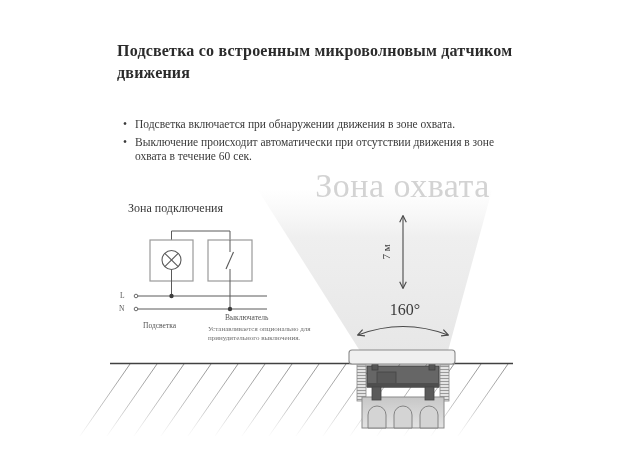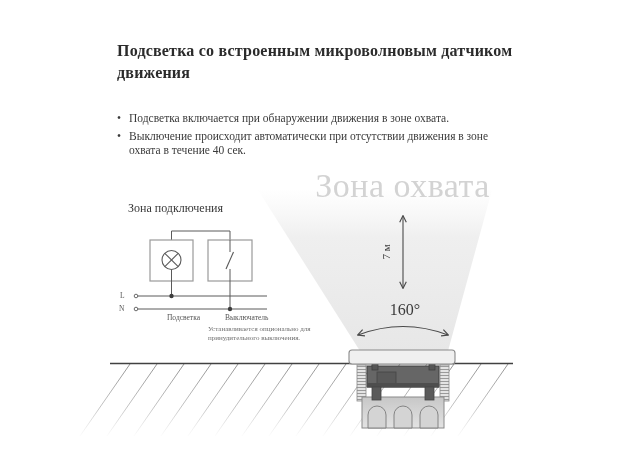--- a/index.html
+++ b/index.html
@@ -11,38 +11,38 @@
     font-family:Liberation Serif, serif;
   }
   .layer{position:absolute;left:0;top:0;}
   .title{
     position:absolute;left:117px;top:40px;width:402px;
     font-size:16px;line-height:22px;font-weight:700;color:#2b2b2b;
     letter-spacing:.2px;
   }
   .bullets{
     position:absolute;left:105px;top:99px;width:404px;
-    margin:12px;padding:0;list-style:none;
+    margin:18px;padding:0;list-style:none;
     font-size:11.5px;line-height:14.5px;color:#3a3a3a;
   }
   .bullets li{position:relative;padding-left:12px;margin-bottom:3px;}
   .bullets li::before{content:"•";position:absolute;left:0;top:0;color:#3a3a3a;}
   .watermark{
     position:absolute;left:300px;top:172px;width:205px;
     text-align:center;font-size:34px;line-height:28px;
     color:#d3d3d3;letter-spacing:.5px;font-weight:400;
   }
   .scheme-heading{
     position:absolute;left:128px;top:201px;
     font-size:12px;color:#383838;
   }
   .lbl{position:absolute;color:#555;font-size:7.5px;line-height:9px;}
   .lbl-l{left:120px;top:291px;}
   .lbl-n{left:119px;top:304px;}
-  .lbl-lamp{left:143px;top:313px;width:57px;text-align:right;}
+  .lbl-lamp{left:143px;top:321px;width:57px;text-align:left;}
   .lbl-switch{left:208px;top:313px;margin-left:17px;}
   .note{
     position:absolute;left:208px;top:325px;width:108px;
     font-size:7px;line-height:9px;color:#6f6f6f;
   }
   .range-label{
     position:absolute;left:367px;top:245px;width:40px;height:14px;
     text-align:center;font-size:11px;color:#3c3c3c;
     transform:rotate(-90deg);
   }
@@ -147,21 +147,21 @@
 
     <line x1="403" y1="216" x2="403" y2="288" stroke="#4a4a4a" stroke-width="1.1" marker-start="url(#ah)" marker-end="url(#ah)"></line>
 
     <path d="M358,335 Q403,318 448,335" fill="none" stroke="#4a4a4a" stroke-width="1.1" marker-start="url(#ah)" marker-end="url(#ah)"></path>
   </svg>
 
   <div class="title">Подсветка со встроенным микроволновым датчиком движения</div>
 
   <ul class="bullets">
     <li>Подсветка включается при обнаружении движения в зоне охвата.</li>
-    <li>Выключение происходит автоматически при отсутствии движения в зоне охвата в течение 40 сек.</li>
+    <li>Выключение происходит автоматически при отсутствии движения в зоне охвата в течение 60 сек.</li>
   </ul>
 
   <div class="watermark">Зона охвата</div>
 
   <div class="scheme-heading">Зона подключения</div>
 
   <div class="lbl lbl-l">L</div>
   <div class="lbl lbl-n">N</div>
   <div class="lbl lbl-lamp">Подсветка</div>
   <div class="lbl lbl-switch">Выключатель</div>

